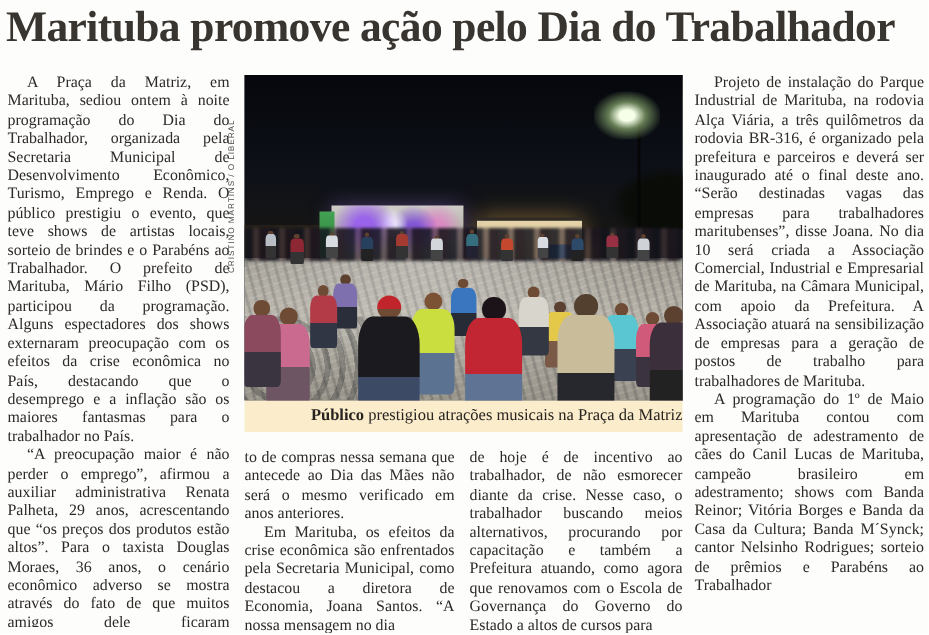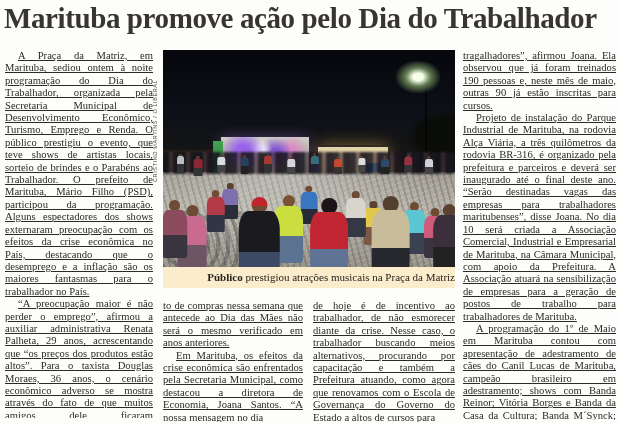--- a/index.html
+++ b/index.html
@@ -3,21 +3,21 @@
 <meta charset="utf-8">
 <style>
   html,body{margin:0;padding:0;background:#ffffff;}
   .page{position:relative;width:619px;height:423px;background:#fdfdfb;overflow:hidden;
         font-family:"Liberation Serif","DejaVu Serif",serif;color:#2c2926;}
   .headline{position:absolute;left:4px;top:2px;width:612px;margin:0;
             font-size:29px;font-weight:700;color:#38342f;letter-spacing:-0.4px;
             white-space:nowrap;overflow:hidden;}
   .col{position:absolute;overflow:hidden;font-size:10.6px;line-height:12.4px;
        text-align:justify;}
-  .col p{margin:0;text-decoration:underline;}
+  .col p{margin:0;}
   .col p.ind{text-indent:13px;}
   .col1{left:5px;top:50px;width:148px;height:368px;}
   .col2{left:163px;top:300px;width:140px;height:122px;}
   .col3{left:313px;top:300px;width:142px;height:122px;}
   .col4{left:463px;top:50px;width:153px;height:370px;}
 
   .photo-credit{position:absolute;left:152px;top:52px;height:130px;
       writing-mode:vertical-rl;transform:rotate(180deg);
       font-family:"Liberation Sans","DejaVu Sans",sans-serif;
       font-size:5.5px;letter-spacing:.6px;color:#4d4d4d;}
@@ -135,18 +135,17 @@
   <div class="col col2">
     <p>to de compras nessa semana que antecede ao Dia das Mães não será o mesmo verificado em anos anteriores.</p>
     <p class="ind">Em Marituba, os efeitos da crise econômica são enfrentados pela Secretaria Municipal, como destacou a diretora de Economia, Joana Santos. “A nossa mensagem no dia</p>
   </div>
 
   <div class="col col3">
     <p>de hoje é de incentivo ao trabalhador, de não esmorecer diante da crise. Nesse caso, o trabalhador buscando meios alternativos, procurando por capacitação e também a Prefeitura atuando, como agora que renovamos com o Escola de Governança do Governo do Estado a altos de cursos para</p>
   </div>
 
   <div class="col col4">
-    <p>tragalhadores”, afirmou Joana. Ela observou que já foram treinados 190 pessoas e, neste mês de maio, outras 90 já estão inscritas para cursos.</p>
     <p class="ind">Projeto de instalação do Parque Industrial de Marituba, na rodovia Alça Viária, a três quilômetros da rodovia BR-316, é organizado pela prefeitura e parceiros e deverá ser inaugurado até o final deste ano. “Serão destinadas vagas das empresas para trabalhadores maritubenses”, disse Joana. No dia 10 será criada a Associação Comercial, Industrial e Empresarial de Marituba, na Câmara Municipal, com apoio da Prefeitura. A Associação atuará na sensibilização de empresas para a geração de postos de trabalho para trabalhadores de Marituba.</p>
     <p class="ind">A programação do 1º de Maio em Marituba contou com apresentação de adestramento de cães do Canil Lucas de Marituba, campeão brasileiro em adestramento; shows com Banda Reinor; Vitória Borges e Banda da Casa da Cultura; Banda M´Synck; cantor Nelsinho Rodrigues; sorteio de prêmios e Parabéns ao Trabalhador</p>
   </div>
 
 </div>
 
 </body></html>

